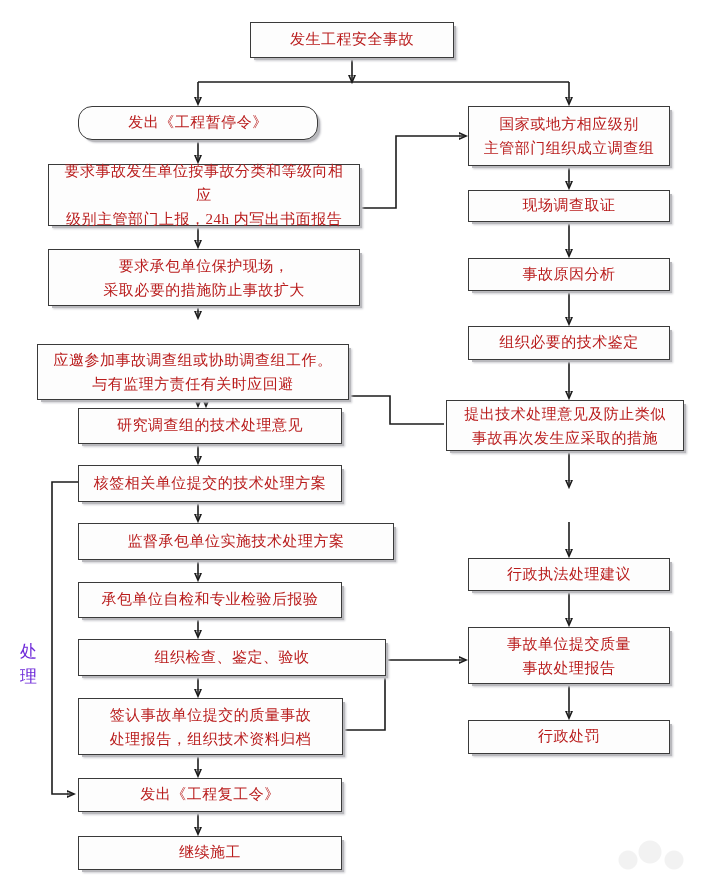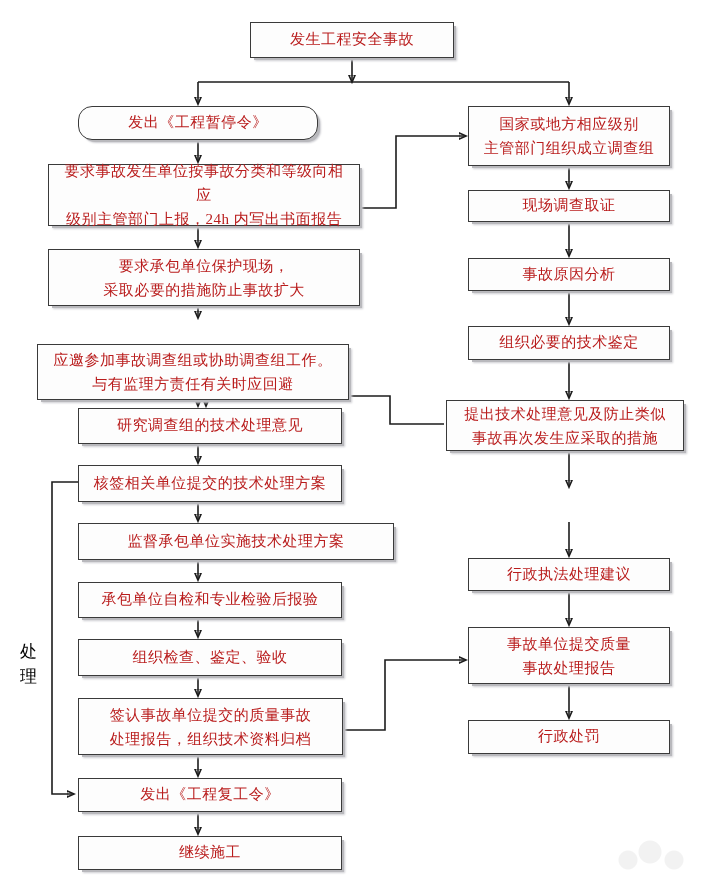--- a/index.html
+++ b/index.html
@@ -29,21 +29,21 @@
     font-size: 15px;
     line-height: 1.55;
     letter-spacing: 0.5px;
     padding: 2px 14px;
     white-space: pre-line;
   }
   .node.two-line { line-height: 1.6; }
   .vlabel {
     position: absolute;
     font-size: 17px;
-    color: #000000;
+    color: #6d28d9;
     line-height: 1.45;
     text-align: center;
     letter-spacing: 1px;
     width: 22px;
   }
   svg#wires {
     position: absolute;
     left: 0;
     top: 0;
     width: 720px;
@@ -129,21 +129,21 @@
 与有监理方责任有关时应回避</div>
 
   <div class="node" style="left:78px; top:408px; width:264px; height:36px;">研究调查组的技术处理意见</div>
 
   <div class="node" style="left:78px; top:465px; width:264px; height:37px;text-align:center;">核签相关单位提交的技术处理方案</div>
 
   <div class="node" style="left:78px; top:523px; width:316px; height:37px;">监督承包单位实施技术处理方案</div>
 
   <div class="node" style="left:78px; top:582px; width:264px; height:36px;">承包单位自检和专业检验后报验</div>
 
-  <div class="node" style="left:78px; top:639px; width:264px; height:37px;">组织检查、鉴定、验收</div>
+  <div class="node" style="left:78px; top:639px; width:308px; height:37px;">组织检查、鉴定、验收</div>
 
   <div class="node two-line" style="left:78px; top:698px; width:265px; height:57px;">签认事故单位提交的质量事故
 处理报告，组织技术资料归档</div>
 
   <div class="node" style="left:78px; top:778px; width:264px; height:34px;">发出《工程复工令》</div>
 
   <div class="node" style="left:78px; top:836px; width:264px; height:34px;text-align:center;">继续施工</div>
 
   <div class="node two-line" style="left:468px; top:106px; width:202px; height:60px;">国家或地方相应级别
 主管部门组织成立调查组</div>

